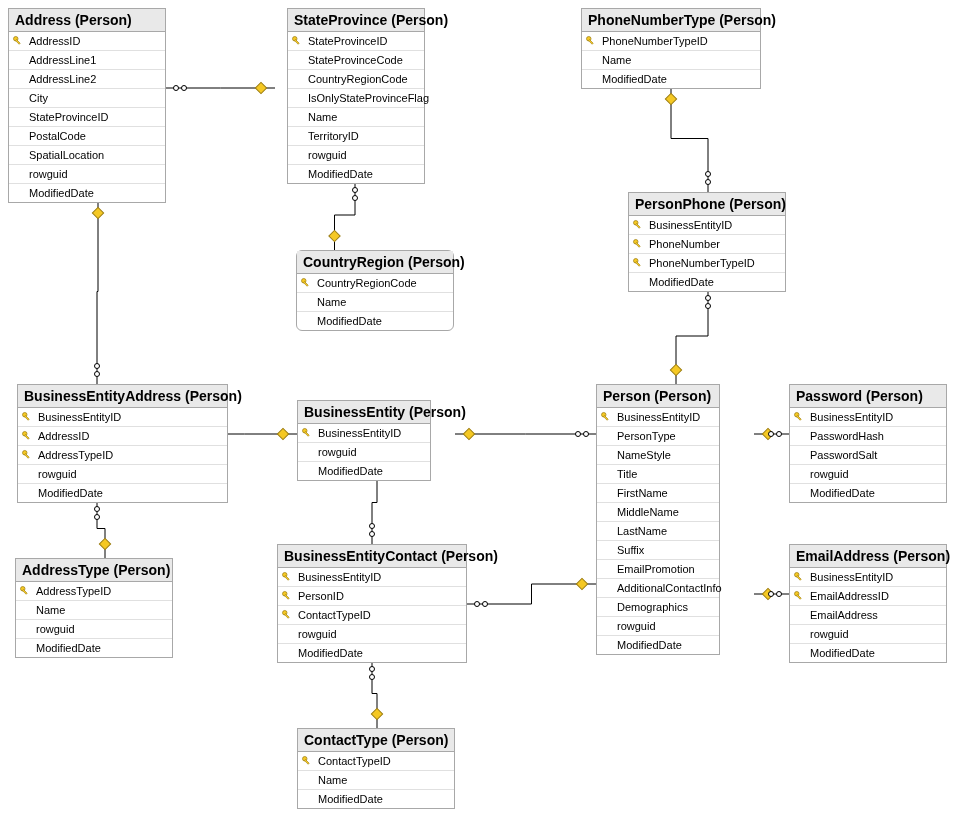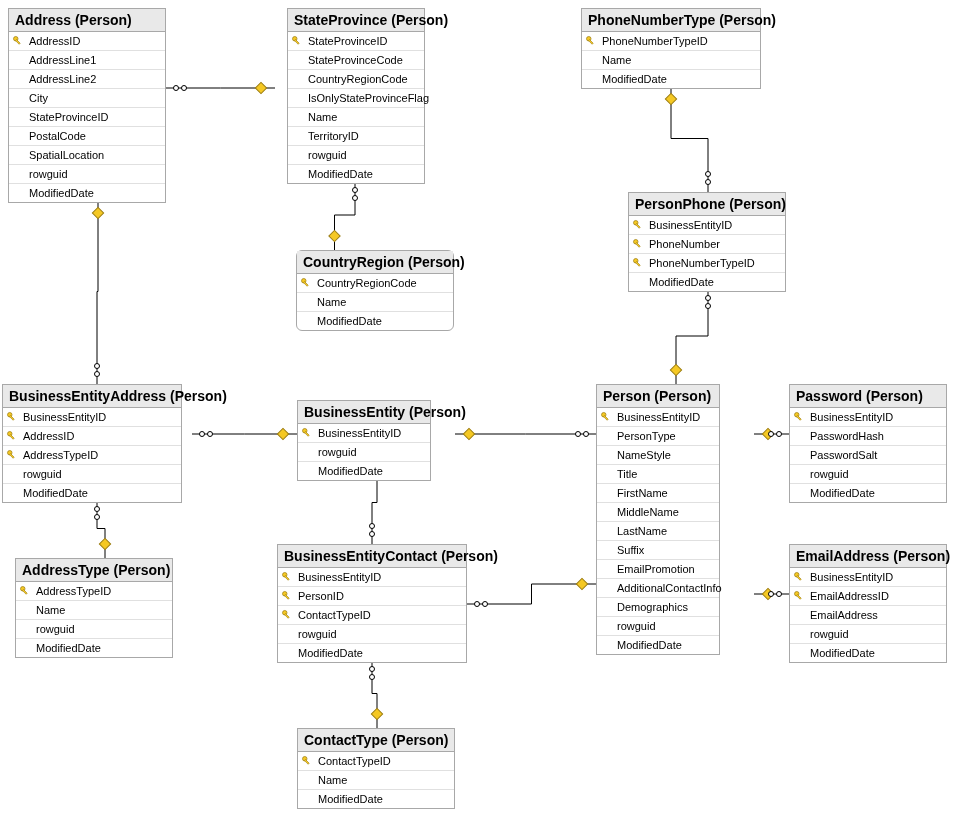--- a/index.html
+++ b/index.html
@@ -337,21 +337,21 @@
 </svg>
           </span>
           <span class="col-name">PhoneNumberTypeID</span>
         </div>
         <div class="col">
           <span class="key-slot"></span>
           <span class="col-name">ModifiedDate</span>
         </div>
       </div>
     </div>
-    <div class="table" style="left: 2px; top: 384px; width: 180px;">
+    <div class="table" style="left: 17px; top: 384px; width: 211px;">
       <div class="table-title">BusinessEntityAddress (Person)</div>
       <div class="table-body">
         <div class="col">
           <span class="key-slot">
             <svg width="12" height="12" viewBox="0 0 16 16">
   <circle cx="5" cy="5" r="3" fill="#f5c823" stroke="#9b7d15" stroke-width="1"></circle>
   <rect x="6" y="6" width="7" height="2" fill="#f5c823" stroke="#9b7d15" stroke-width="0.8" transform="rotate(45 6 6)"></rect>
 </svg>
           </span>
           <span class="col-name">BusinessEntityID</span>

